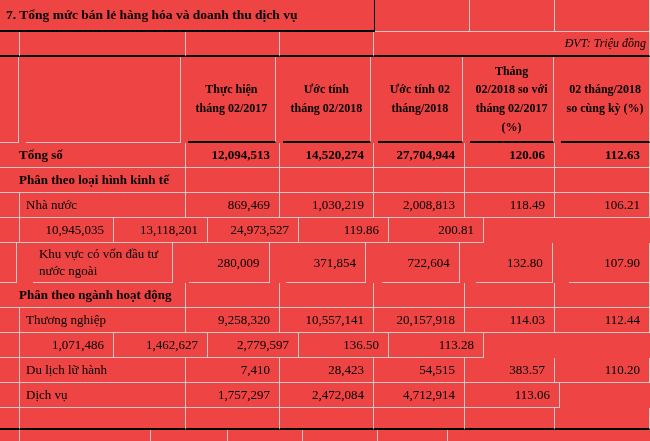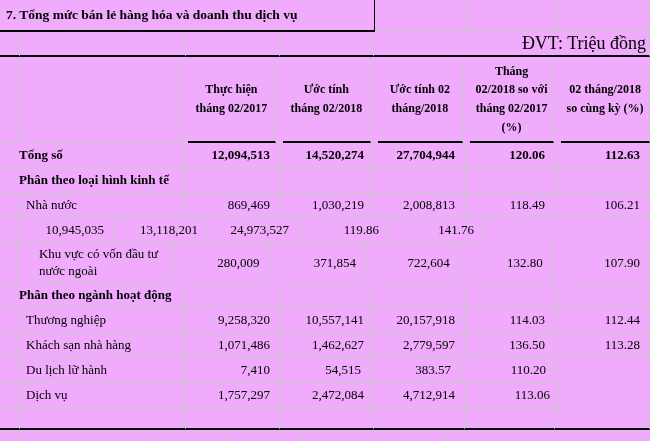--- a/index.html
+++ b/index.html
@@ -3,21 +3,21 @@
 <meta charset="utf-8">
 <style>
   :root{
     --grid:#c9c9c9;
     --ink:#000000;
   }
   html,body{margin:0;padding:0;background:#ffffff;}
   .page{
     position:relative;
     width:650px;height:441px;
-    background:#f0abfc;
+    background:#ef4444;
     font-family:"Liberation Serif","DejaVu Serif",serif;
     color:var(--ink);
     overflow:hidden;
   }
   .row{display:flex;width:650px;}
   .c{
     box-sizing:border-box;
     display:flex;align-items:center;
     border-right:1px solid var(--grid);
     border-bottom:1px solid var(--grid);
@@ -35,21 +35,21 @@
     padding-left:6px;
   }
   .c-t2{width:95px;} .c-t3{width:85px;} .c-t4{width:95px;}
   
   .r-dvt{height:25px;}
   .r-dvt .c{border-bottom:2px solid var(--ink);}
   .c-a{width:20px;}
   .c-b{width:166px;}
   .c-n1{width:94px;} .c-n2{width:94px;} .c-n3{width:91px;}
   .c-p1{width:90px;} .c-p2{width:95px;}
-  .c-dvtwide{width:276px;justify-content:flex-end;padding-right:3px;font-size:18px;}
+  .c-dvtwide{width:276px;justify-content:flex-end;padding-right:3px;font-size:12px;font-style:italic;}
   
   .r-head{height:86px;gap:7px;}
   .r-head .c{
     justify-content:center;text-align:center;
     font-weight:bold;font-size:12px;line-height:1.55;
     padding:0 5px;
     border-bottom:2px solid var(--ink);
   }
   .r-head .c-a,.r-head .c-b{border-bottom:1px solid var(--grid);}
   
@@ -126,21 +126,21 @@
     <div class="c c-p1 num">118.49</div>
     <div class="c c-p2 num">106.21</div>
   </div>
 
   <div class="row r25">
     <div class="c c-a"></div>
     <div class="c c-n1 num">10,945,035</div>
     <div class="c c-n2 num">13,118,201</div>
     <div class="c c-n3 num">24,973,527</div>
     <div class="c c-p1 num">119.86</div>
-    <div class="c c-p2 num">141.76</div>
+    <div class="c c-p2 num">200.81</div>
   </div>
 
   <div class="row r40">
     <div class="c c-a"></div>
     <div class="c c-label">Khu vực có vốn đầu tư nước ngoài</div>
     <div class="c c-n1 num">280,009</div>
     <div class="c c-n2 num">371,854</div>
     <div class="c c-n3 num">722,604</div>
     <div class="c c-p1 num">132.80</div>
     <div class="c c-p2 num">107.90</div>
@@ -160,32 +160,32 @@
     <div class="c c-label">Thương nghiệp</div>
     <div class="c c-n1 num">9,258,320</div>
     <div class="c c-n2 num">10,557,141</div>
     <div class="c c-n3 num">20,157,918</div>
     <div class="c c-p1 num">114.03</div>
     <div class="c c-p2 num">112.44</div>
   </div>
 
   <div class="row r25">
     <div class="c c-a"></div>
-    <div class="c c-label">Khách sạn nhà hàng</div>
     <div class="c c-n1 num">1,071,486</div>
     <div class="c c-n2 num">1,462,627</div>
     <div class="c c-n3 num">2,779,597</div>
     <div class="c c-p1 num">136.50</div>
     <div class="c c-p2 num">113.28</div>
   </div>
 
   <div class="row r25">
     <div class="c c-a"></div>
     <div class="c c-label">Du lịch lữ hành</div>
     <div class="c c-n1 num">7,410</div>
+    <div class="c c-n2 num">28,423</div>
     <div class="c c-n3 num">54,515</div>
     <div class="c c-p1 num">383.57</div>
     <div class="c c-p2 num">110.20</div>
   </div>
 
   <div class="row r25">
     <div class="c c-a"></div>
     <div class="c c-label">Dịch vụ</div>
     <div class="c c-n1 num">1,757,297</div>
     <div class="c c-n2 num">2,472,084</div>

